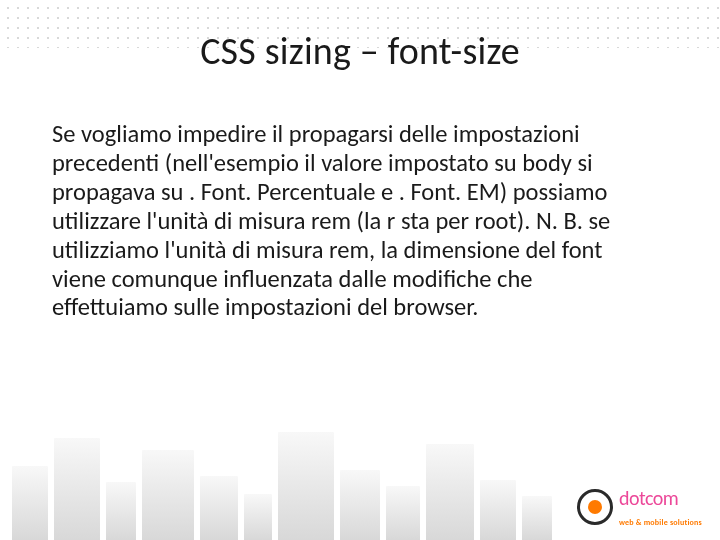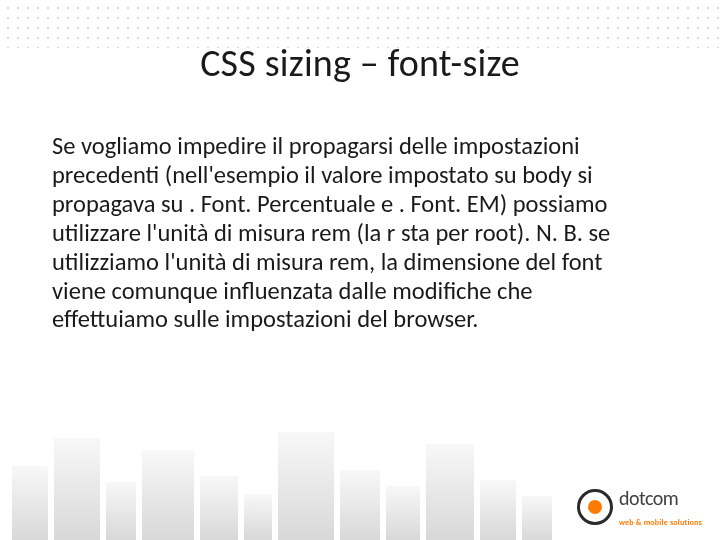--- a/index.html
+++ b/index.html
@@ -19,21 +19,21 @@
     background-size: 10px 10px;
     background-position: 3px 3px;
     opacity: 0.55;
   }
   .title {
     position: relative;
     text-align: center;
     font-size: 38px;
     font-weight: 400;
     color: #1a1a1a;
-    padding-top: 40px;
+    padding-top: 28px;
     padding-bottom: 18px;
     letter-spacing: 0.2px;
     z-index: 2;
   }
   .body-text {
     position: relative;
     font-size: 24.5px;
     line-height: 1.18;
     color: #1a1a1a;
     padding: 28px 68px 0 52px;
@@ -83,21 +83,21 @@
     position: relative;
     background: #fff;
   }
   .logo-mark::before {
     content: "";
     width: 14px; height: 14px;
     background: #ff7a00;
     border-radius: 50%;
   }
   .logo-text { display: flex; flex-direction: column; line-height: 1; }
-  .logo-name { font-size: 20px; font-weight: 400; color: #404040; letter-spacing: -0.5px; }
+  .logo-name { font-size: 20px; font-weight: 400; color: #ec4899; letter-spacing: -0.5px; }
   .logo-tag  { font-size: 8px; color: #ff7a00; letter-spacing: 0.2px; margin-top: 10px; font-weight: bold; }
 </style>
 </head>
 <body>
 
 <div class="dot-pattern"></div>
 
 <h1 class="title">CSS sizing – font-size</h1>
 
 <p class="body-text">Se vogliamo impedire il propagarsi delle impostazioni precedenti (nell'esempio il valore impostato su body si propagava su . Font. Percentuale e . Font. EM) possiamo utilizzare l'unità di misura rem (la r sta per root). N. B. se utilizziamo l'unità di misura rem, la dimensione del font viene comunque influenzata dalle modifiche che effettuiamo sulle impostazioni del browser.</p>

